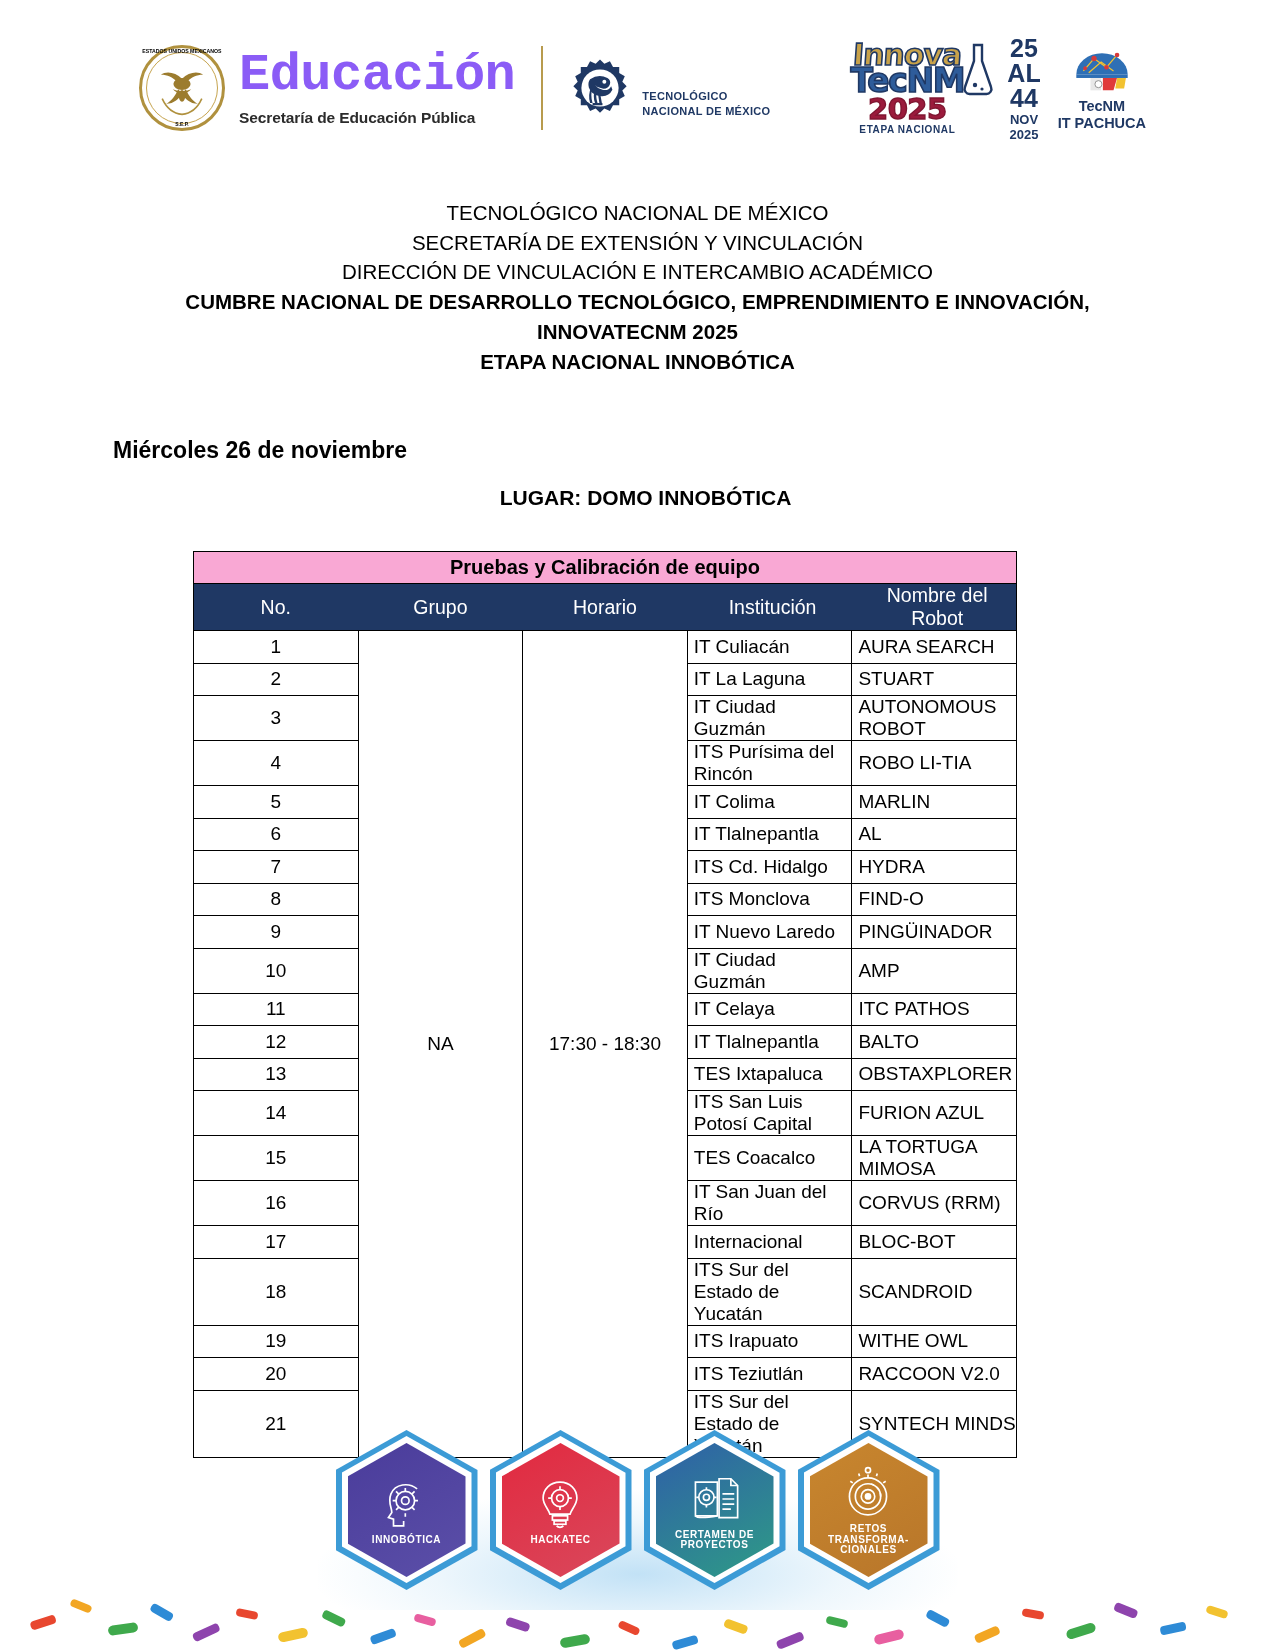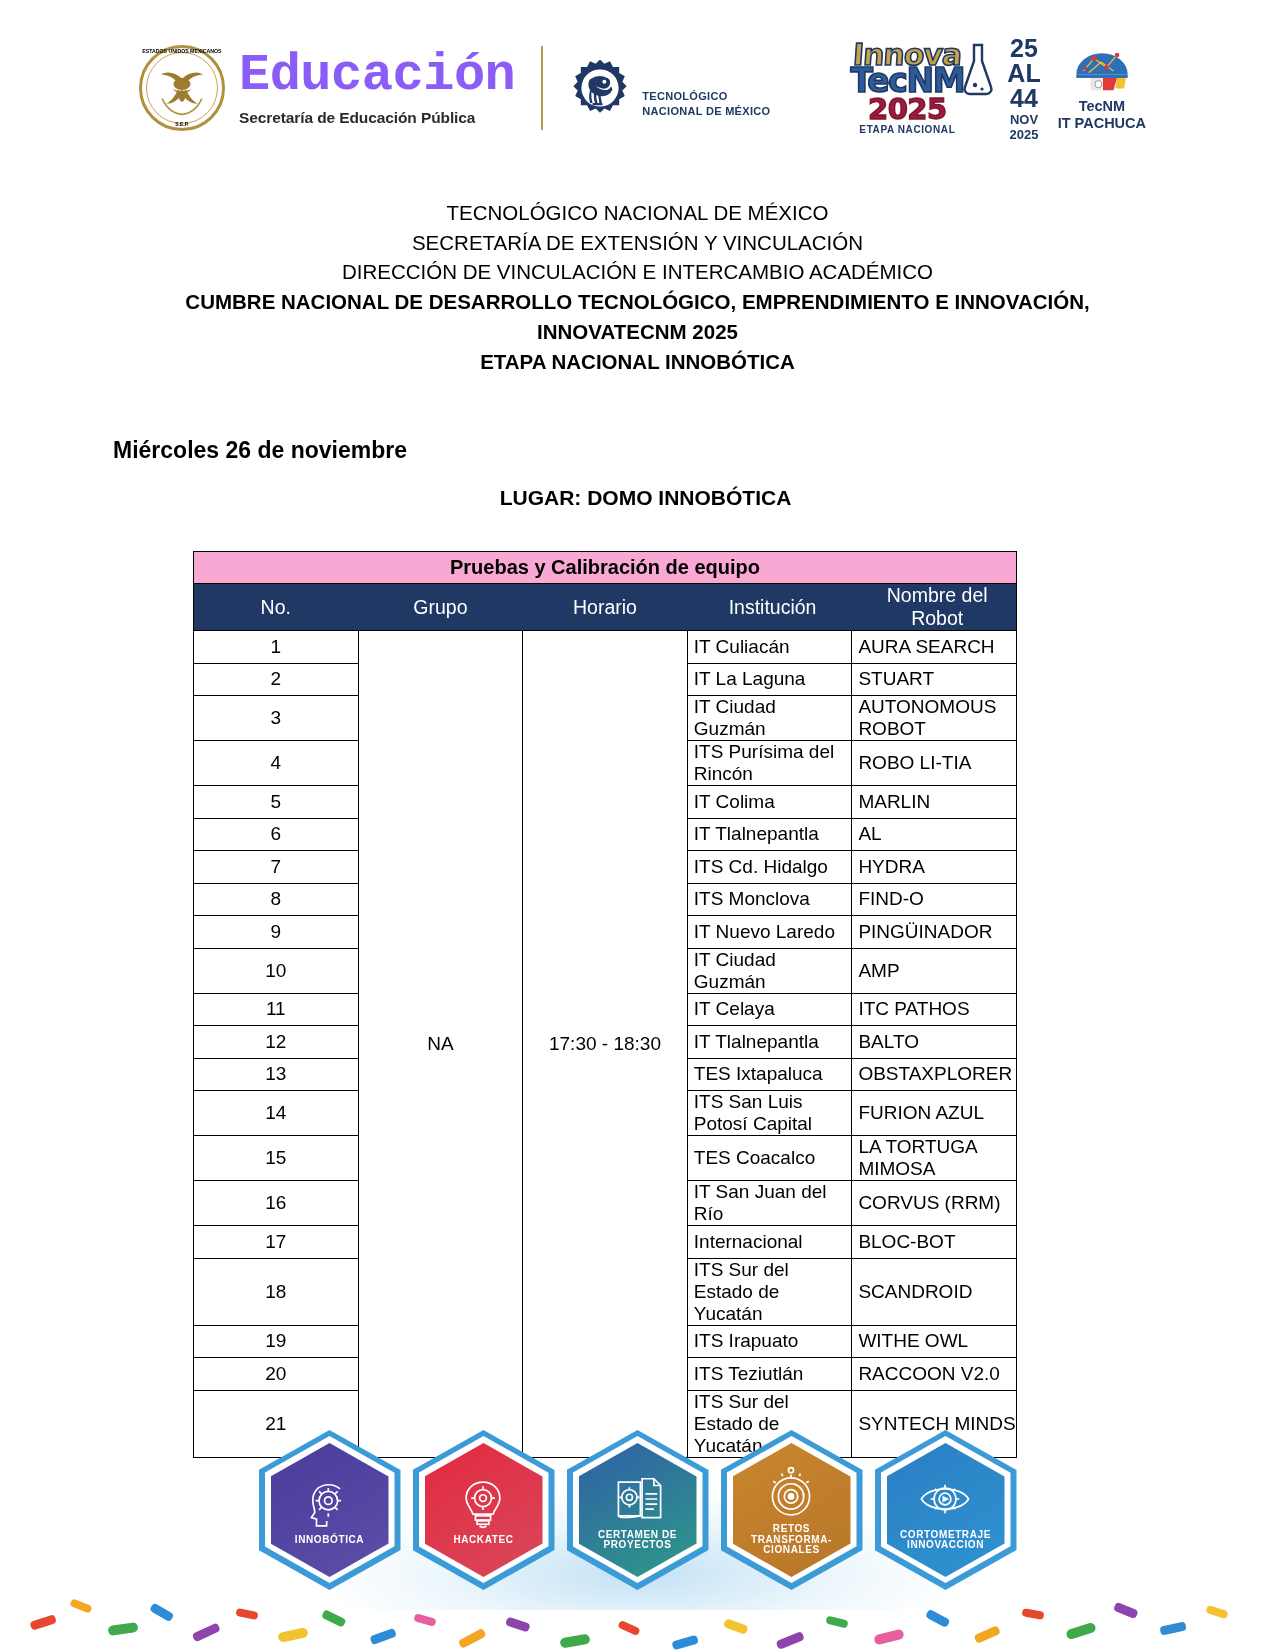--- a/index.html
+++ b/index.html
@@ -661,36 +661,20 @@
         <circle cx="32" cy="36" r="3" fill="#fff"></circle>
         <path d="M32 14 v-4 M32 8 a3 3 0 1 0 0 -6 a3 3 0 0 0 0 6"></path>
         <path d="M42 12 l1 -3 M22 12 l-1 -3 M50 20 l3 -2 M14 20 l-3 -2"></path>
         <path d="M47 36 a15 15 0 0 0 -15 -15" stroke-dasharray="4 4"></path>
       </svg>
           <div class="hex-label" style="white-space: pre-line;">RETOS
 TRANSFORMA-
 CIONALES</div>
         </div>
       </div>
-      <div class="hex-item">
-        <div class="hex-outline"></div>
-        <div class="hex-inner-white"></div>
-        <div class="hex-fill" style="background: linear-gradient(150deg, rgb(42, 127, 196) 0%, rgb(47, 147, 208) 100%);"></div>
-        <div class="hex-glyph">
-          <svg width="54" height="54" viewBox="0 0 64 64" fill="none" stroke="#fff" stroke-width="2">
-        <path d="M4 32 C14 16 50 16 60 32 C50 48 14 48 4 32z"></path>
-        <circle cx="32" cy="32" r="13"></circle>
-            <circle cx="32" cy="32" r="7"></circle>
-        <path d="M29 28 l8 4 -8 4 z" fill="#fff" stroke="none"></path>
-        <path d="M32 19 v-4 M32 45 v4 M19 32 h-4 M45 32 h4 M23 23 l-3-3 M41 41 l3 3 M41 23 l3-3 M23 41 l-3 3"></path>
-      </svg>
-          <div class="hex-label" style="white-space: pre-line;">CORTOMETRAJE
-INNOVACCION</div>
-        </div>
-      </div>
     </div>
   <svg class="confetti-band" viewBox="0 0 1275 70" preserveAspectRatio="none">
     <g>
       <rect x="30" y="38" width="26" height="9" rx="4" fill="#E8472F" transform="rotate(-18 43 42)"></rect>
       <rect x="70" y="22" width="22" height="8" rx="4" fill="#F2A623" transform="rotate(22 81 26)"></rect>
       <rect x="108" y="44" width="30" height="10" rx="5" fill="#3FA94C" transform="rotate(-8 123 49)"></rect>
       <rect x="150" y="28" width="24" height="9" rx="4" fill="#2E8BD6" transform="rotate(30 162 32)"></rect>
       <rect x="192" y="48" width="28" height="9" rx="4" fill="#8E44AD" transform="rotate(-25 206 52)"></rect>
       <rect x="236" y="30" width="22" height="8" rx="4" fill="#E8472F" transform="rotate(12 247 34)"></rect>
       <rect x="278" y="50" width="30" height="10" rx="5" fill="#F2C230" transform="rotate(-12 293 55)"></rect>

